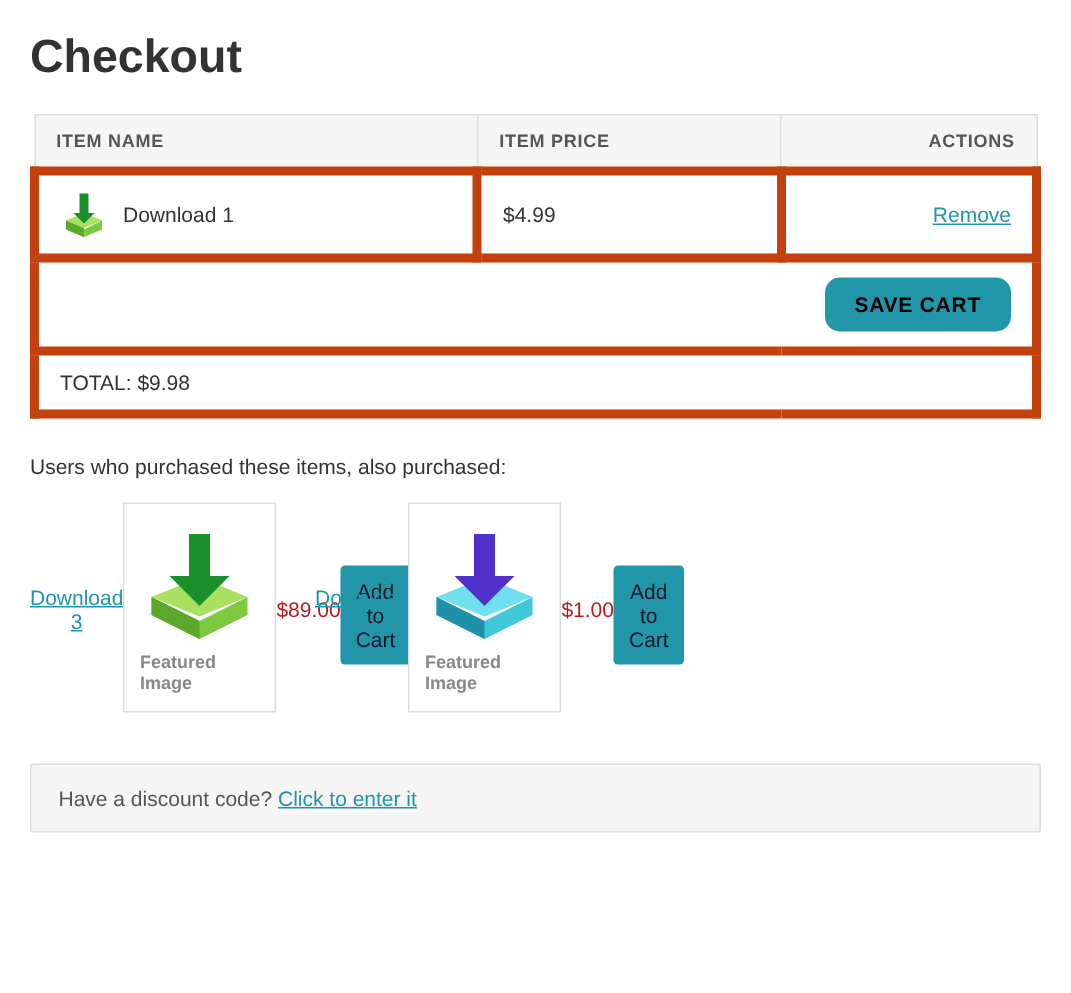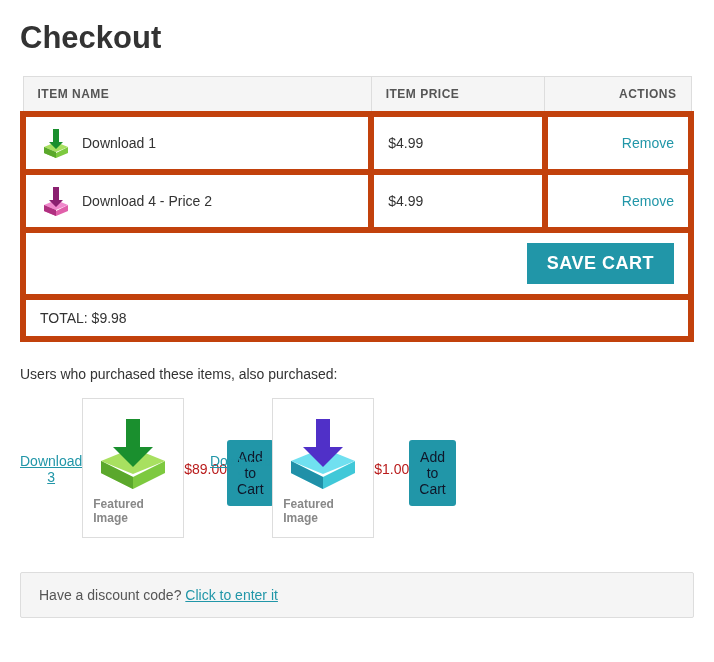--- a/index.html
+++ b/index.html
@@ -49,37 +49,38 @@
       align-items: center;
       gap: 10px;
     }
     .item-icon {
       width: 32px;
       height: 32px;
       flex-shrink: 0;
     }
     .remove-link {
       color: #2196a8;
+      text-decoration: underline;
       cursor: pointer;
     }
     .save-cart-row td {
       border-top: 1px solid #ddd;
       text-align: right;
       padding: 10px 14px;
       background: #fff;
     }
     .save-cart-btn {
       background: #2196a8;
-      color: #ffffff;
+      color: #000000;
       border: none;
       padding: 10px 20px;
-      font-size: 18px;
-      font-weight: bold;
-      cursor: pointer;
-      border-radius: 0;
+      font-size: 14px;
+      font-weight: bold;
+      cursor: pointer;
+      border-radius: 10px;
       letter-spacing: 0.5px;
     }
     .also-purchased {
       margin-top: 24px;
       margin-bottom: 16px;
     }
     .also-purchased-title {
       font-weight: normal;
       font-size: 14px;
       margin-bottom: 16px;
@@ -173,35 +174,20 @@
   <tr>
         <td>
           <div class="item-name-cell">
             <svg class="item-icon" viewBox="0 0 32 32">
       <polygon points="4,20 16,26 28,20 28,26 16,31 4,26" fill="#7dc93f"></polygon>
       <polygon points="4,20 16,25 28,20 16,15" fill="#a8e060"></polygon>
       <polygon points="4,20 4,26 16,31 16,25" fill="#5ba82c"></polygon>
       <polygon points="13,2 19,2 19,15 23,15 16,22 9,15 13,15" fill="#1a8f2e"></polygon>
     </svg>
             <span>Download 1</span>
-          </div>
-        </td>
-        <td>$4.99</td>
-        <td class="actions-col"><a class="remove-link">Remove</a></td>
-      </tr>
-      <tr>
-        <td>
-          <div class="item-name-cell">
-            <svg class="item-icon" viewBox="0 0 32 32">
-      <polygon points="4,20 16,26 28,20 28,26 16,31 4,26" fill="#e060aa"></polygon>
-      <polygon points="4,20 16,25 28,20 16,15" fill="#f088cc"></polygon>
-      <polygon points="4,20 4,26 16,31 16,25" fill="#b03080"></polygon>
-      <polygon points="13,2 19,2 19,15 23,15 16,22 9,15 13,15" fill="#8b2070"></polygon>
-    </svg>
-            <span>Download 4 - Price 2</span>
           </div>
         </td>
         <td>$4.99</td>
         <td class="actions-col"><a class="remove-link">Remove</a></td>
       </tr>
     </tbody>
   <tfoot>
     <tr class="save-cart-row">
       <td colspan="3">
         <button class="save-cart-btn">SAVE CART</button>

